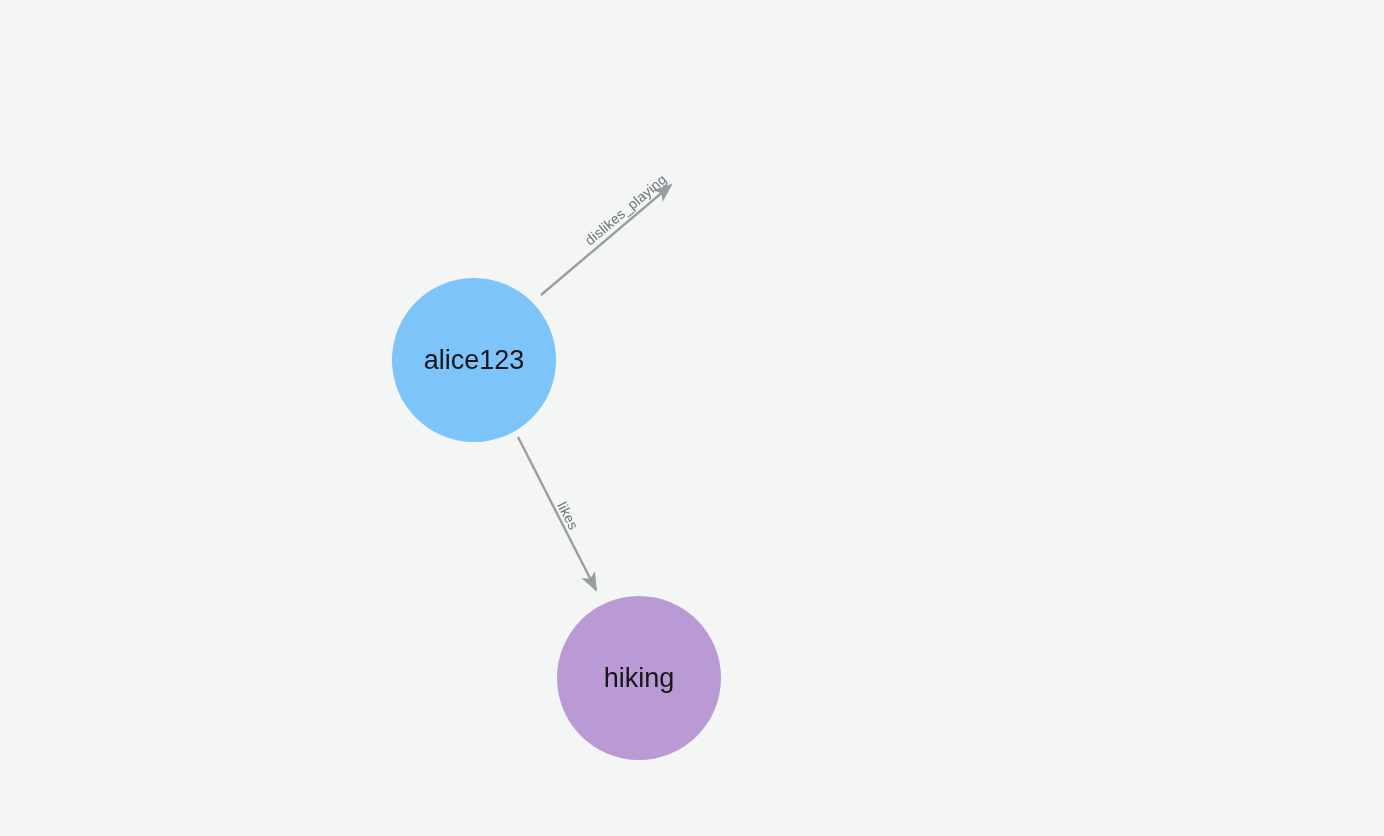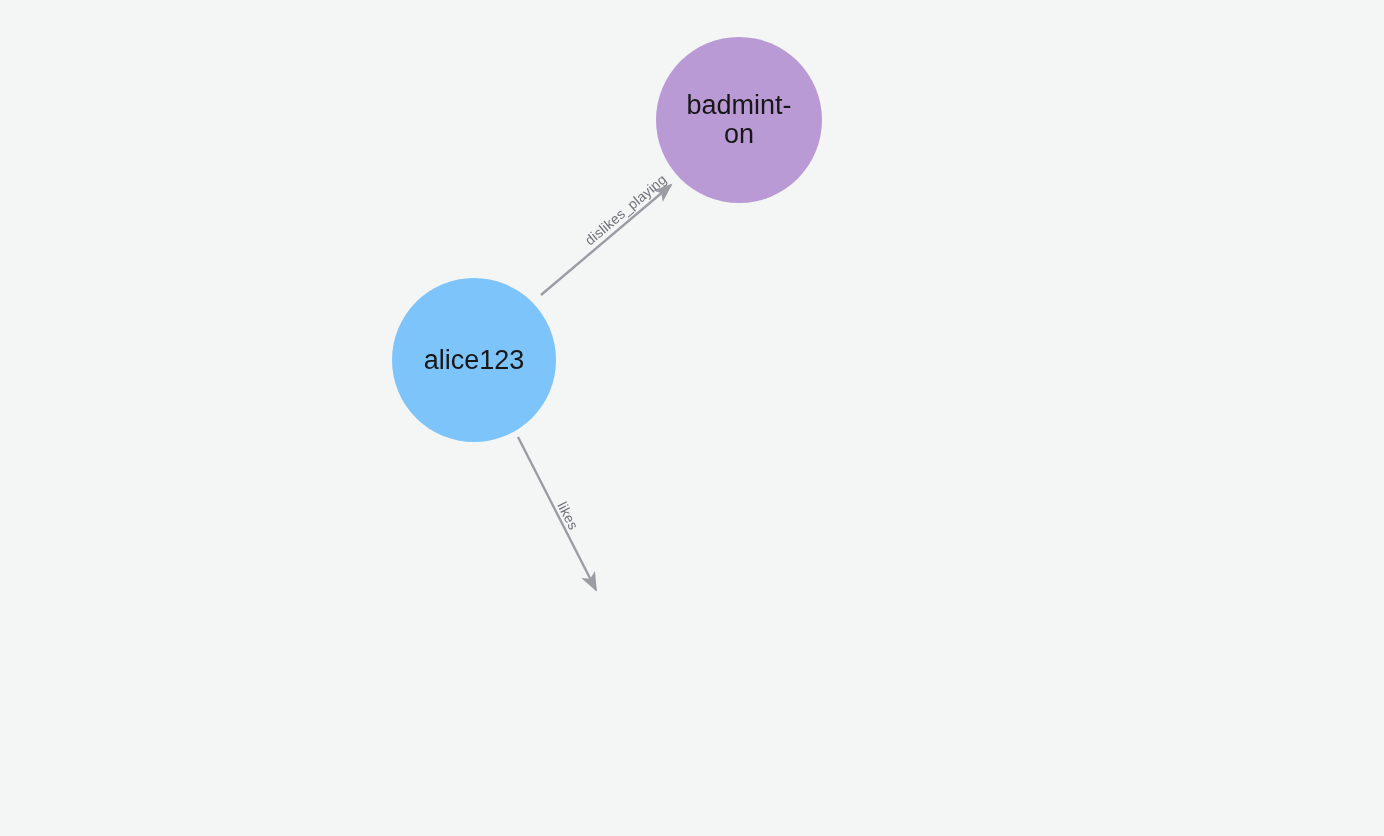--- a/index.html
+++ b/index.html
@@ -72,23 +72,22 @@
       <line class="edge-line" marker-end="url(#arrowhead)" x1="541" y1="295" x2="671" y2="185"></line>
       <text class="edge-label" x="590" y="246" transform="rotate(-40 590 246)">dislikes_playing</text>
     </g>
 
     <g>
       <line class="edge-line" marker-end="url(#arrowhead)" x1="518" y1="437" x2="596" y2="590"></line>
       <text class="edge-label" x="557" y="505" transform="rotate(63 557 505)">likes</text>
     </g>
   </svg>
 
-  <div class="node" style="left:656px; top:37px; width:166px; height:166px; background:#b99ad5;">
-    <span class="node-label">badmint-
-on</span>
-  </div>
 
   <div class="node" style="left:392px; top:278px; width:164px; height:164px; background:#7cc4fa;justify-content:center;">
     <span class="node-label">alice123</span>
   </div>
 
+  <div class="node" style="left:557px; top:596px; width:164px; height:164px; background:#b99ad5;">
+    <span class="node-label">hiking</span>
+  </div>
 
 </div>
 
 </body></html>

